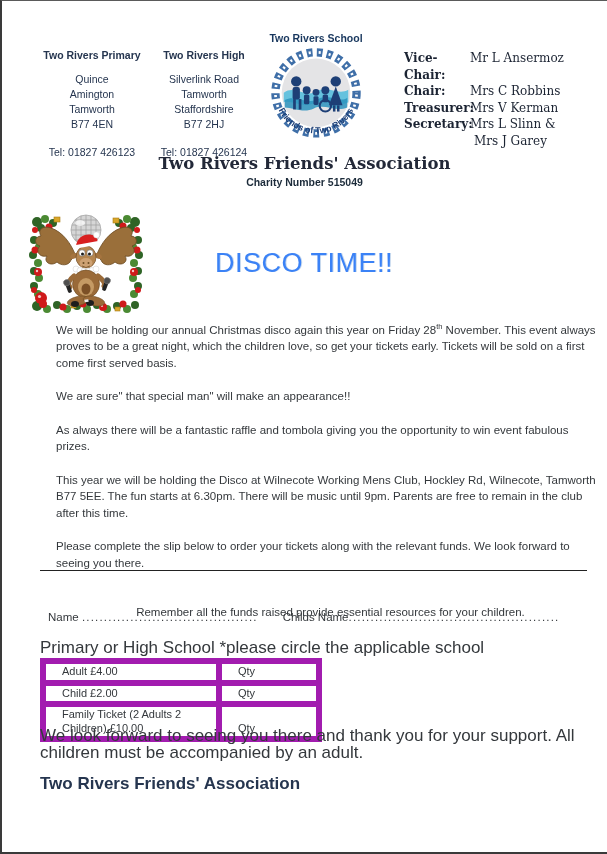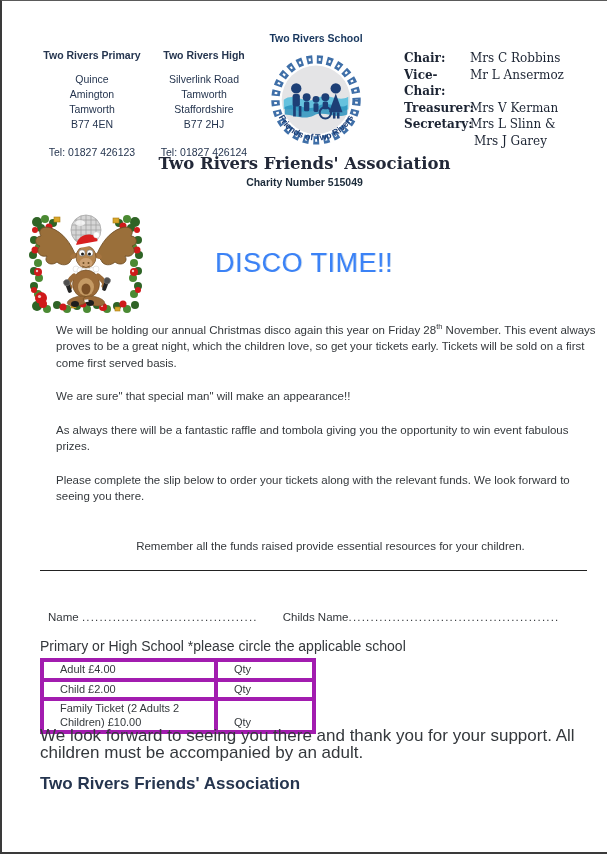--- a/index.html
+++ b/index.html
@@ -8,21 +8,21 @@
     box-sizing:border-box;
     border-left:2px solid #3a3a3a;border-top:1px solid #5a5a5a;border-bottom:2px solid #3a3a3a;
     font-family:"Liberation Sans",sans-serif;color:#34383c;
   }
   
   .addr-block{position:absolute;left:38px;top:47px;display:flex;gap:8px;text-align:center;}
   .addr-col{width:104px;font-size:10.5px;line-height:15px;color:#25354f;}
   .addr-title{font-weight:bold;margin-bottom:9px;white-space:nowrap;}
   .addr-tel{margin-top:13px;white-space:nowrap;}
   .logo-block{position:absolute;left:244px;top:31px;width:140px;text-align:center;}
-  .logo-school{font-size:10.5px;font-weight:bold;color:#17365d;margin-bottom:8px;}
+  .logo-school{font-size:10.5px;font-weight:bold;color:#17365d;margin-bottom:1px;}
   .officials{position:absolute;left:402px;top:49px;font-family:"DejaVu Serif",serif;font-size:12px;line-height:16.5px;color:#1c2433;}
   .off-row{display:flex;}
   .off-role{width:66px;font-weight:bold;}
   .off-name{white-space:nowrap;}
   .off-name.indent{padding-left:4px;}
   
   .title-block{position:absolute;top:153px;left:0;width:100%;text-align:center;}
   .doc-title{font-family:"DejaVu Serif",serif;font-size:16.5px;font-weight:600;color:#222838;margin:0;}
   .doc-charity{font-size:10.5px;font-weight:bold;color:#1c2b3a;margin-top:3px;}
   
@@ -32,23 +32,23 @@
   
   .body-text{position:absolute;top:318px;left:38px;width:549px;font-size:11.5px;line-height:16.5px;margin-left:16px;}
   .body-text p{margin:0 0 17px 0;}
   .body-text p.gap-extra{margin-top:33px;text-align:center;}
   sup{font-size:7.5px;}
   .divider{position:absolute;top:569px;left:38px;width:547px;border:none;border-top:1.5px solid #222;margin:0;}
   
   .name-row{position:absolute;top:610px;left:38px;font-size:11.5px;white-space:nowrap;margin-left:8px;}
   .dots{letter-spacing:1.2px;}
   .child-part{margin-left:25px;}
-  .school-line{position:absolute;top:637px;left:38px;font-size:14px;}
+  .school-line{position:absolute;top:637px;left:38px;font-size:17px;}
   table.order{position:absolute;top:657px;left:38px;border-collapse:collapse;font-size:11px;line-height:13.5px;}
-  table.order td{border:4px solid #a21caf;padding:1px 16px;vertical-align:top;}
+  table.order td{border:6px solid #a21caf;padding:1px 16px;vertical-align:top;}
   table.order td.item{width:138px;}
   table.order td.qty{width:62px;}
   table.order td.qty-bottom{vertical-align:bottom;}
   
   .footer{position:absolute;top:727px;left:38px;width:549px;font-size:17px;line-height:16.5px;}
   .footer .closing{margin:0;}
   .footer .signature{margin-top:15px;font-weight:bold;color:#25354f;}
 </style>
 </head>
 <body>
@@ -103,26 +103,26 @@
           <path id="ringArc" d="M 11,54 A 40,40 0 0 0 89,54"></path>
         </defs>
       <text font-family="Liberation Sans, sans-serif" font-size="8.6" font-weight="bold" fill="#1d3f76">
         <textPath href="#ringArc" startOffset="50%" text-anchor="middle">Friends of Two Rivers</textPath>
       </text>
     </svg>
   </div>
 
   <div class="officials">
     <div class="off-row">
+      <span class="off-role">Vice-Chair:</span>
+      <span class="off-name">Mr L Ansermoz</span>
+    </div>
+    <div class="off-row">
       <span class="off-role">Chair:</span>
       <span class="off-name">Mrs C Robbins</span>
-    </div>
-    <div class="off-row">
-      <span class="off-role">Vice-Chair:</span>
-      <span class="off-name">Mr L Ansermoz</span>
     </div>
     <div class="off-row">
       <span class="off-role">Treasurer:</span>
       <span class="off-name">Mrs V Kerman</span>
     </div>
     <div class="off-row">
       <span class="off-role">Secretary:</span>
       <span class="off-name">Mrs L Slinn &amp;</span>
     </div>
     <div class="off-row">
@@ -298,20 +298,21 @@
         <rect x="55.5" y="85.5" width="4" height="2.5" fill="#eeeeee" transform="rotate(-10 57.5 86.7)"></rect>
       </g>
     </svg>
     <div class="hero-heading">DISCO TIME!!</div>
   </div>
 
   <div class="body-text">
     <p><span>We will be holding our annual Christmas disco again this year on Friday 28</span><sup>th</sup><span> November. This event always proves to be a great night, which the children love, so get your tickets early. Tickets will be sold on a first come first served basis.</span></p>
     <p>We are sure" that special man" will make an appearance!!</p>
     <p>As always there will be a fantastic raffle and tombola giving you the opportunity to win event fabulous prizes.</p>
+    <p>This year we will be holding the Disco at Wilnecote Working Mens Club, Hockley Rd, Wilnecote, Tamworth B77 5EE. The fun starts at 6.30pm. There will be music until 9pm. Parents are free to remain in the club after this time.</p>
     <p>Please complete the slip below to order your tickets along with the relevant funds. We look forward to seeing you there.</p>
     <p class="gap-extra">Remember all the funds raised provide essential resources for your children.</p>
   </div>
 
   <hr class="divider">
 
   <div class="name-row">
     <span>Name </span><span class="dots">........................................</span><span class="child-part"><span>Childs Name</span><span class="dots">................................................</span></span>
   </div>
 

